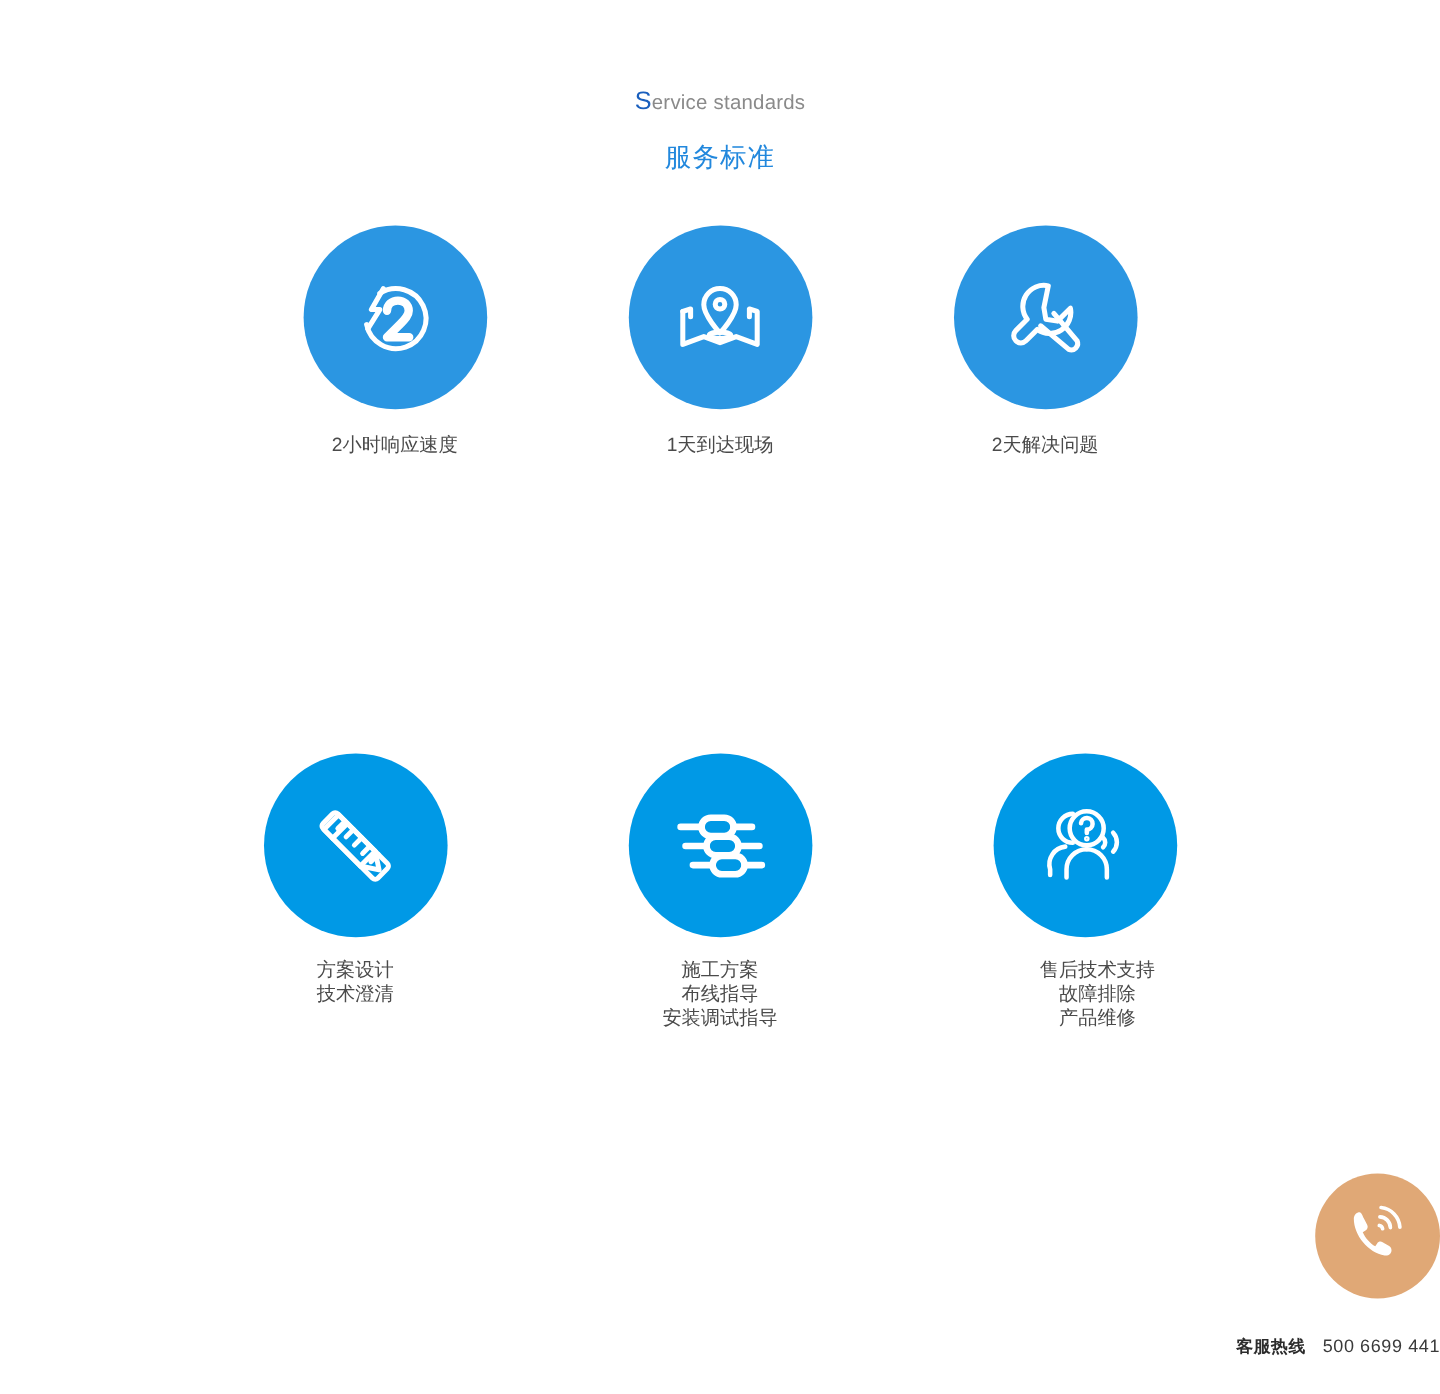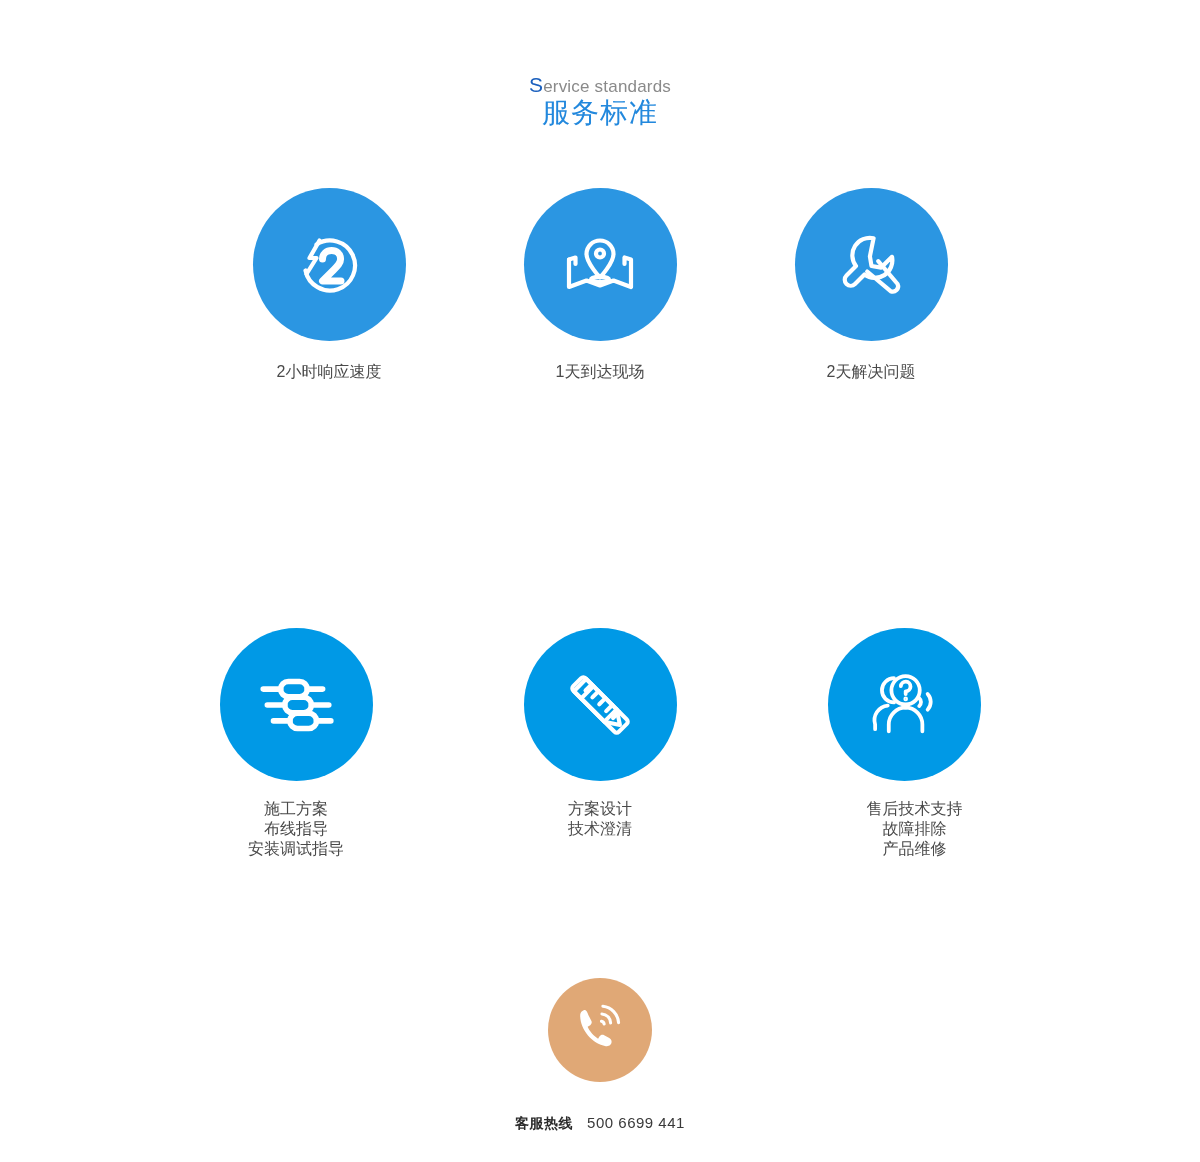--- a/index.html
+++ b/index.html
@@ -31,26 +31,26 @@
     letter-spacing: 0.2px;
     font-weight: 400;
     white-space: nowrap;
   }
   .heading-en .cap {
     color: #1a5fbd;
     font-size: 21px;
     font-weight: 400;
   }
   .heading-cn {
-    font-size: 28px;
+    font-size: 22px;
     line-height: 30px;
     color: #2288dd;
     letter-spacing: 1px;
     font-weight: 400;
-    margin-top: 0;
+    margin-top: 19px;
   }
 
   
   .feature-row {
     display: flex;
     justify-content: center;
     align-items: flex-start;
     width: 100%;
   }
   .feature-item {
@@ -94,21 +94,21 @@
   #service-content-row .feature-caption { margin-top: 18px; }
 
   
   #hotline-block {
     position: absolute;
     top: 978px;
     left: 0;
     width: 100%;
     display: flex;
     flex-direction: column;
-    align-items: center;
+    align-items: flex-end;
   }
   #hotline-circle {
     width: 104px;
     height: 104px;
     border-radius: 50%;
     background: #e0a876;
     display: flex;
     align-items: center;
     justify-content: center;
   }
@@ -207,44 +207,20 @@
       <div class="feature-caption" style="color: rgb(74, 74, 74);">2天解决问题</div>
     </div>
   </div>
 
 
   <div class="feature-row" id="service-content-row">
 
     <div class="feature-item">
       <div class="circle" style="background: rgb(0, 153, 230);">
         <span>
-          <svg width="82" height="82" viewBox="0 0 80 80" fill="none" stroke="#ffffff" stroke-width="5.4" stroke-linecap="round" stroke-linejoin="round">
-
-            <path d="M8 24.5 L25 24.5"></path>
-            <rect x="25" y="17" width="26" height="15" rx="7.5"></rect>
-            <path d="M51 24.5 L66 24.5"></path>
-
-            <path d="M12 40 L29 40"></path>
-            <rect x="29" y="32.5" width="26" height="15" rx="7.5"></rect>
-            <path d="M55 40 L72 40"></path>
-
-            <path d="M18 55.5 L34 55.5"></path>
-            <rect x="34" y="48" width="26" height="15" rx="7.5"></rect>
-            <path d="M60 55.5 L74 55.5"></path>
-          </svg>
-        </span>
-      </div>
-      <div class="feature-caption" style="color: rgb(74, 74, 74);">施工方案
-布线指导
-安装调试指导</div>
-    </div>
-
-    <div class="feature-item">
-      <div class="circle" style="background: rgb(0, 153, 230);">
-        <span>
           <svg width="82" height="82" viewBox="0 0 80 80" fill="none" stroke="#ffffff" stroke-width="4.0" stroke-linecap="round" stroke-linejoin="round">
 
             <g transform="rotate(45 40 40)">
               <rect x="8.5" y="31.5" width="63" height="17" rx="3"></rect>
               <path d="M20 31.5 L20 40"></path>
               <path d="M29.5 31.5 L29.5 40"></path>
               <path d="M39 31.5 L39 40"></path>
               <path d="M48.5 31.5 L48.5 40"></path>
               <path d="M58 31.5 L58 40"></path>
             </g>
@@ -252,20 +228,44 @@
             <g transform="rotate(-45 40 40)">
               <path d="M31.5 12.5 L48.5 12.5 L48.5 54.5 L40 67.5 L31.5 54.5 Z"></path>
               <path d="M31.5 22.5 L48.5 22.5"></path>
               <path d="M31.5 54.5 L48.5 54.5"></path>
             </g>
           </svg>
         </span>
       </div>
       <div class="feature-caption" style="color: rgb(74, 74, 74);">方案设计
 技术澄清</div>
+    </div>
+
+    <div class="feature-item">
+      <div class="circle" style="background: rgb(0, 153, 230);">
+        <span>
+          <svg width="82" height="82" viewBox="0 0 80 80" fill="none" stroke="#ffffff" stroke-width="5.4" stroke-linecap="round" stroke-linejoin="round">
+
+            <path d="M8 24.5 L25 24.5"></path>
+            <rect x="25" y="17" width="26" height="15" rx="7.5"></rect>
+            <path d="M51 24.5 L66 24.5"></path>
+
+            <path d="M12 40 L29 40"></path>
+            <rect x="29" y="32.5" width="26" height="15" rx="7.5"></rect>
+            <path d="M55 40 L72 40"></path>
+
+            <path d="M18 55.5 L34 55.5"></path>
+            <rect x="34" y="48" width="26" height="15" rx="7.5"></rect>
+            <path d="M60 55.5 L74 55.5"></path>
+          </svg>
+        </span>
+      </div>
+      <div class="feature-caption" style="color: rgb(74, 74, 74);">施工方案
+布线指导
+安装调试指导</div>
     </div>
 
     <div class="feature-item">
       <div class="circle" style="background: rgb(0, 153, 230);">
         <span>
           <svg width="84" height="84" viewBox="0 0 80 80" fill="none" stroke="#ffffff" stroke-width="3.6" stroke-linecap="round" stroke-linejoin="round">
 
             <path d="M30.5 14.5 A11.5 11.5 0 0 0 30.5 37.5"></path>
 
             <path d="M24.5 40.5 A14 14 0 0 0 12.5 58.5 L12.5 63"></path>

